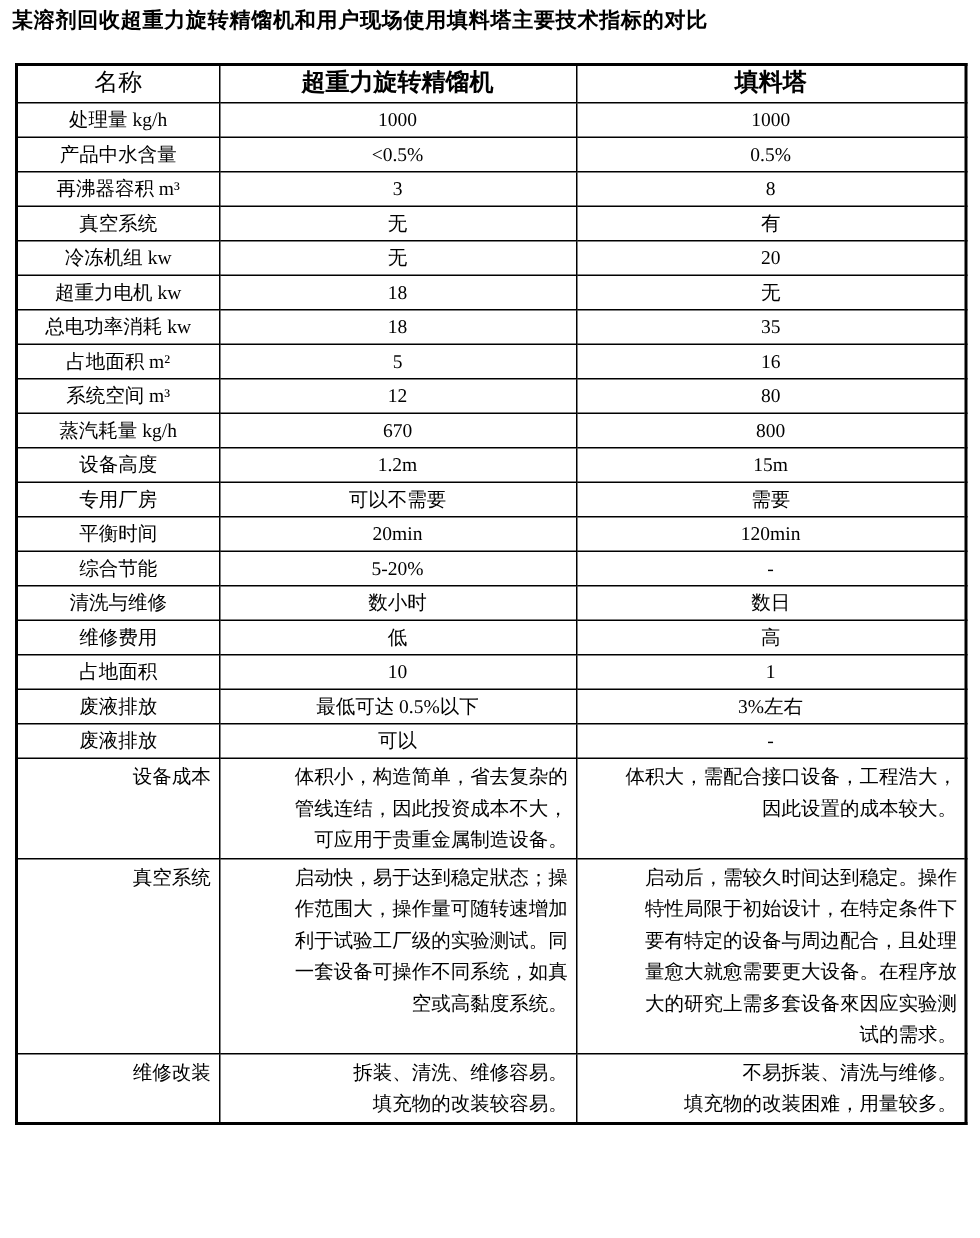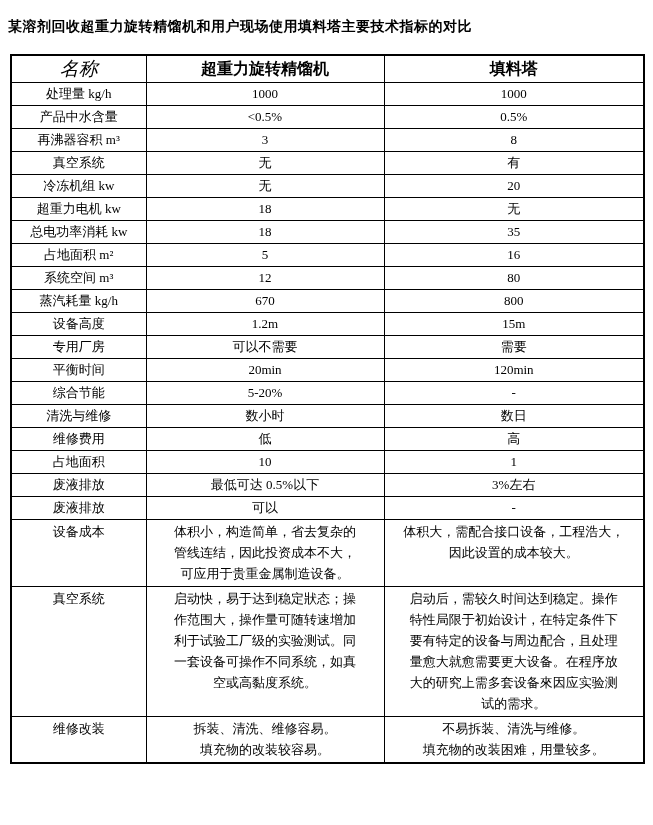--- a/index.html
+++ b/index.html
@@ -13,21 +13,21 @@
     width: 653px;
     height: 825px;
     background: #ffffff;
     overflow: hidden;
     box-sizing: border-box;
   }
   .doc-title {
     font-weight: bold;
     font-size: 14px;
     line-height: 16px;
-    padding: 19px 6px 0 8px;
+    padding: 7px 6px 0 8px;
     letter-spacing: 0.5px;
     white-space: nowrap;
   }
   table.cmp {
     border-collapse: collapse;
     table-layout: fixed;
     width: 633px;
     margin: 19px 0 0 10px;
     border: 2px solid #000000;
   }
@@ -41,28 +41,29 @@
     vertical-align: middle;
     padding: 0 4px;
     overflow: hidden;
     box-sizing: border-box;
   }
   th {
     height: 25px;
     font-weight: bold;
     font-size: 16px;
   }
-  th.name-hd { font-weight: normal; font-size: 19px; font-style: italic; }
+  th.name-hd { font-weight: normal; font-size: 16px; }
   tr.simple td { height: 23px; }
   tr.para td {
     vertical-align: top;
     white-space: pre-line;
     line-height: 21px;
     padding: 1px 5px 2px 5px;
     height: auto;
+    text-align: right;
   }
   tr.para td.lbl { white-space: normal; padding-top: 1px; }
 </style>
 </head>
 <body>
 
 <div class="page">
   <div class="doc-title">某溶剂回收超重力旋转精馏机和用户现场使用填料塔主要技术指标的对比</div>
 
   <table class="cmp">

